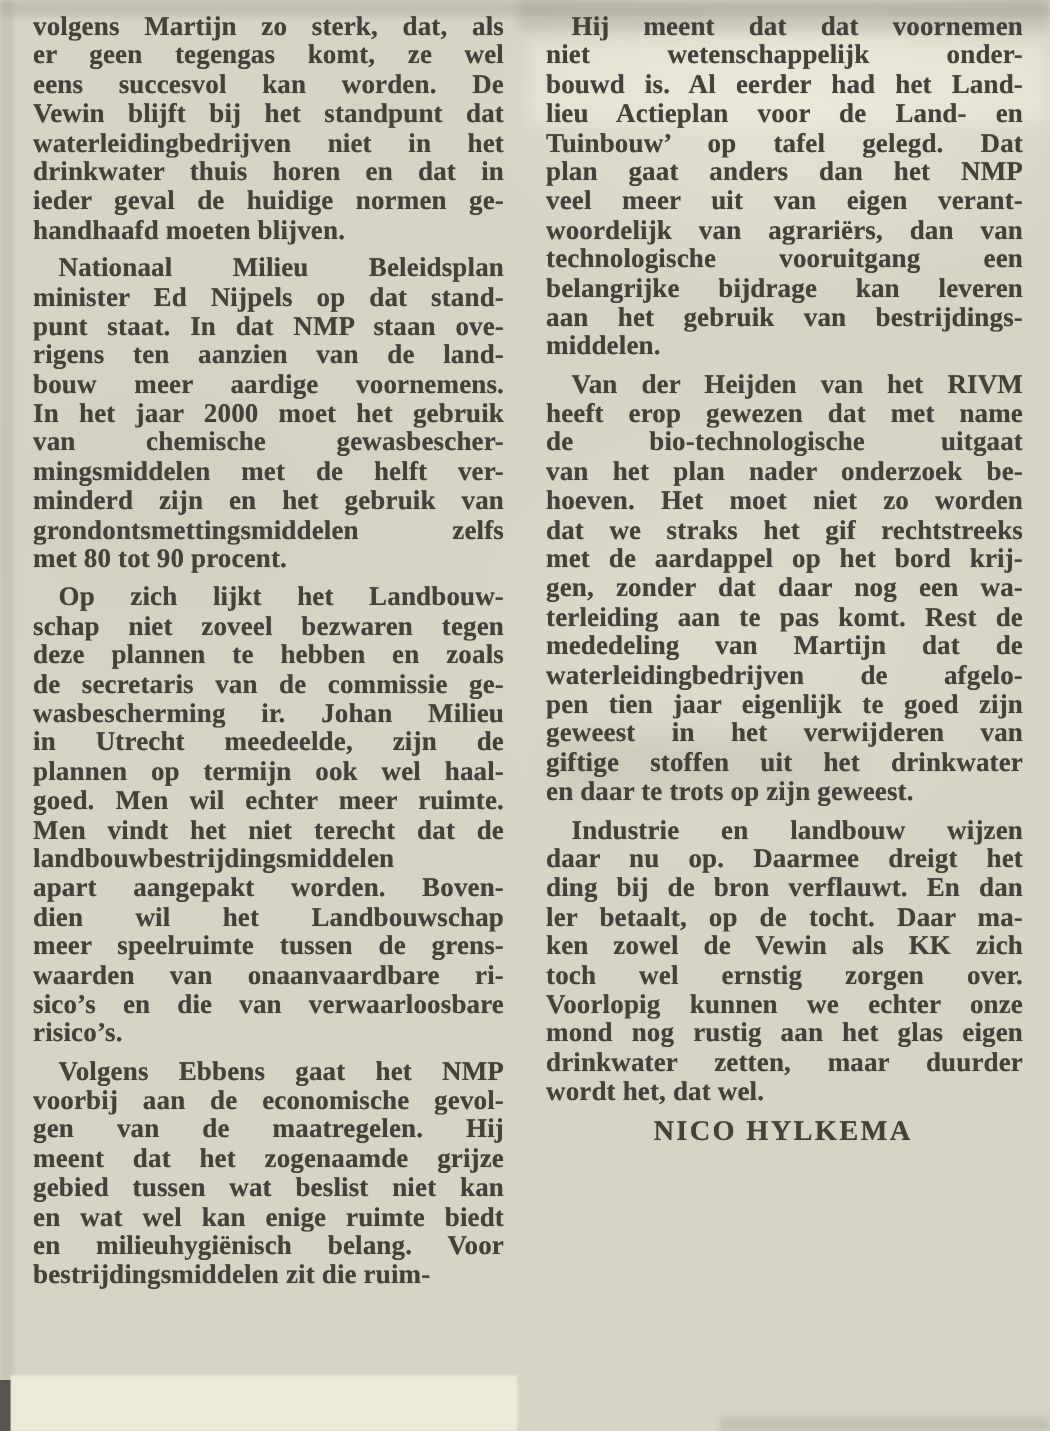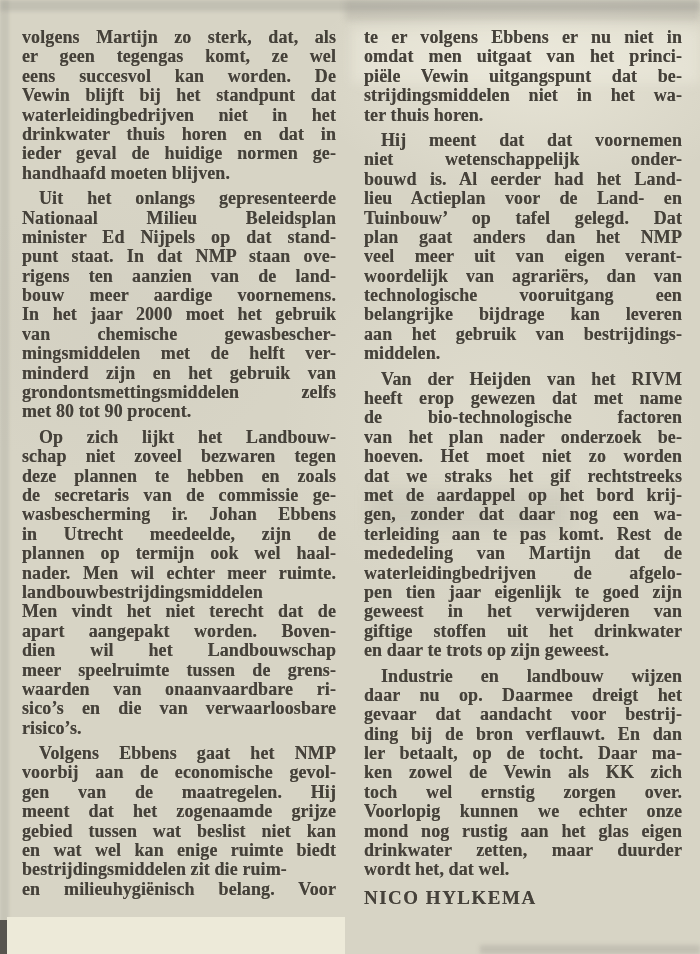--- a/index.html
+++ b/index.html
@@ -28,21 +28,21 @@
   .white-patch-bottom { left: 7px; top: 917px; width: 338px; height: 37px;
     background: #edead9; filter: blur(0.6px); }
   .dark-corner { left: 0; top: 920px; width: 7px; height: 34px;
     background: #57554f; }
   .smudge-bottom-right { left: 480px; top: 945px; width: 220px; height: 9px;
     background: rgba(122,120,112,0.22); filter: blur(2px); }
   .smudge-mid-right { left: 370px; top: 490px; width: 200px; height: 40px;
     background: rgba(150,147,136,0.16); filter: blur(8px); }
 
   
-  .col { position: absolute; top: 28px; }
+  .col { position: absolute; top: 8px; }
   .col-left  { left: 22px;  width: 314px; }
   .col-right { left: 364px; width: 318px; }
   .para { margin-top: 6px; }
   .para:first-child { margin-top: 0; }
   .line {
     font-size: 18px;
     font-weight: bold;
     line-height: 19.4px;
     height: 19.4px;
     overflow: hidden;
@@ -50,21 +50,21 @@
     text-align: justify;
     text-align-last: justify;
     letter-spacing: 0.1px;
     text-shadow: 0 0 0.5px rgba(63,58,48,0.55);
     white-space: normal;
   }
   .line.lastline { text-align-last: left; }
   .para.indent .line:first-child { text-indent: 17px; }
   .byline {
     margin-top: 7px;
-    text-align: left;
+    text-align: center;
     font-size: 19px;
     font-weight: bold;
     letter-spacing: 1.5px;
     color: #45413a;
     text-shadow: 0 0 0.5px rgba(63,58,48,0.55);
     padding-right: 2px;
   }
 </style>
 </head>
 <body>
@@ -86,108 +86,99 @@
           <div class="line">volgens Martijn zo sterk, dat, als</div>
           <div class="line">er geen tegengas komt, ze wel</div>
           <div class="line">eens succesvol kan worden. De</div>
           <div class="line">Vewin blijft bij het standpunt dat</div>
           <div class="line">waterleidingbedrijven niet in het</div>
           <div class="line">drinkwater thuis horen en dat in</div>
           <div class="line">ieder geval de huidige normen ge-</div>
           <div class="line lastline">handhaafd moeten blijven.</div>
         </div>
         <div class="para indent">
-          <div class="line">Uit het onlangs gepresenteerde</div>
           <div class="line">Nationaal Milieu Beleidsplan</div>
           <div class="line">minister Ed Nijpels op dat stand-</div>
           <div class="line">punt staat. In dat NMP staan ove-</div>
           <div class="line">rigens ten aanzien van de land-</div>
           <div class="line">bouw meer aardige voornemens.</div>
           <div class="line">In het jaar 2000 moet het gebruik</div>
           <div class="line">van chemische gewasbescher-</div>
           <div class="line">mingsmiddelen met de helft ver-</div>
           <div class="line">minderd zijn en het gebruik van</div>
           <div class="line">grondontsmettingsmiddelen zelfs</div>
           <div class="line lastline">met 80 tot 90 procent.</div>
         </div>
         <div class="para indent">
           <div class="line">Op zich lijkt het Landbouw-</div>
           <div class="line">schap niet zoveel bezwaren tegen</div>
           <div class="line">deze plannen te hebben en zoals</div>
           <div class="line">de secretaris van de commissie ge-</div>
-          <div class="line">wasbescherming ir. Johan Ebbens</div>
+          <div class="line">wasbescherming ir. Johan Milieu</div>
           <div class="line">in Utrecht meedeelde, zijn de</div>
           <div class="line">plannen op termijn ook wel haal-</div>
-          <div class="line">nader. Men wil echter meer ruimte.</div>
+          <div class="line">goed. Men wil echter meer ruimte.</div>
+          <div class="line">Men vindt het niet terecht dat de</div>
           <div class="line">landbouwbestrijdingsmiddelen</div>
-          <div class="line">Men vindt het niet terecht dat de</div>
           <div class="line">apart aangepakt worden. Boven-</div>
           <div class="line">dien wil het Landbouwschap</div>
           <div class="line">meer speelruimte tussen de grens-</div>
           <div class="line">waarden van onaanvaardbare ri-</div>
           <div class="line">sico’s en die van verwaarloosbare</div>
           <div class="line lastline">risico’s.</div>
         </div>
         <div class="para indent">
           <div class="line">Volgens Ebbens gaat het NMP</div>
           <div class="line">voorbij aan de economische gevol-</div>
           <div class="line">gen van de maatregelen. Hij</div>
           <div class="line">meent dat het zogenaamde grijze</div>
           <div class="line">gebied tussen wat beslist niet kan</div>
           <div class="line">en wat wel kan enige ruimte biedt</div>
+          <div class="line">en milieuhygiënisch belang. Voor</div>
           <div class="line lastline">bestrijdingsmiddelen zit die ruim-</div>
-          <div class="line">en milieuhygiënisch belang. Voor</div>
         </div>
       </div>
   </div>
 
   <div class="col col-right">
     <div class="para-host">
-        <div class="para">
-          <div class="line">te er volgens Ebbens er nu niet in</div>
-          <div class="line">omdat men uitgaat van het princi-</div>
-          <div class="line">piële Vewin uitgangspunt dat be-</div>
-          <div class="line">strijdingsmiddelen niet in het wa-</div>
-          <div class="line lastline">ter thuis horen.</div>
-        </div>
         <div class="para indent">
           <div class="line">Hij meent dat dat voornemen</div>
           <div class="line">niet wetenschappelijk onder-</div>
           <div class="line">bouwd is. Al eerder had het Land-</div>
           <div class="line">lieu Actieplan voor de Land- en</div>
           <div class="line">Tuinbouw’ op tafel gelegd. Dat</div>
           <div class="line">plan gaat anders dan het NMP</div>
           <div class="line">veel meer uit van eigen verant-</div>
           <div class="line">woordelijk van agrariërs, dan van</div>
           <div class="line">technologische vooruitgang een</div>
           <div class="line">belangrijke bijdrage kan leveren</div>
           <div class="line">aan het gebruik van bestrijdings-</div>
           <div class="line lastline">middelen.</div>
         </div>
         <div class="para indent">
           <div class="line">Van der Heijden van het RIVM</div>
           <div class="line">heeft erop gewezen dat met name</div>
-          <div class="line">de bio-technologische factoren</div>
+          <div class="line">de bio-technologische uitgaat</div>
           <div class="line">van het plan nader onderzoek be-</div>
           <div class="line">hoeven. Het moet niet zo worden</div>
           <div class="line">dat we straks het gif rechtstreeks</div>
           <div class="line">met de aardappel op het bord krij-</div>
           <div class="line">gen, zonder dat daar nog een wa-</div>
           <div class="line">terleiding aan te pas komt. Rest de</div>
           <div class="line">mededeling van Martijn dat de</div>
           <div class="line">waterleidingbedrijven de afgelo-</div>
           <div class="line">pen tien jaar eigenlijk te goed zijn</div>
           <div class="line">geweest in het verwijderen van</div>
           <div class="line">giftige stoffen uit het drinkwater</div>
           <div class="line lastline">en daar te trots op zijn geweest.</div>
         </div>
         <div class="para indent">
           <div class="line">Industrie en landbouw wijzen</div>
           <div class="line">daar nu op. Daarmee dreigt het</div>
-          <div class="line">gevaar dat aandacht voor bestrij-</div>
           <div class="line">ding bij de bron verflauwt. En dan</div>
           <div class="line">ler betaalt, op de tocht. Daar ma-</div>
           <div class="line">ken zowel de Vewin als KK zich</div>
           <div class="line">toch wel ernstig zorgen over.</div>
           <div class="line">Voorlopig kunnen we echter onze</div>
           <div class="line">mond nog rustig aan het glas eigen</div>
           <div class="line">drinkwater zetten, maar duurder</div>
           <div class="line lastline">wordt het, dat wel.</div>
         </div>
       </div>

